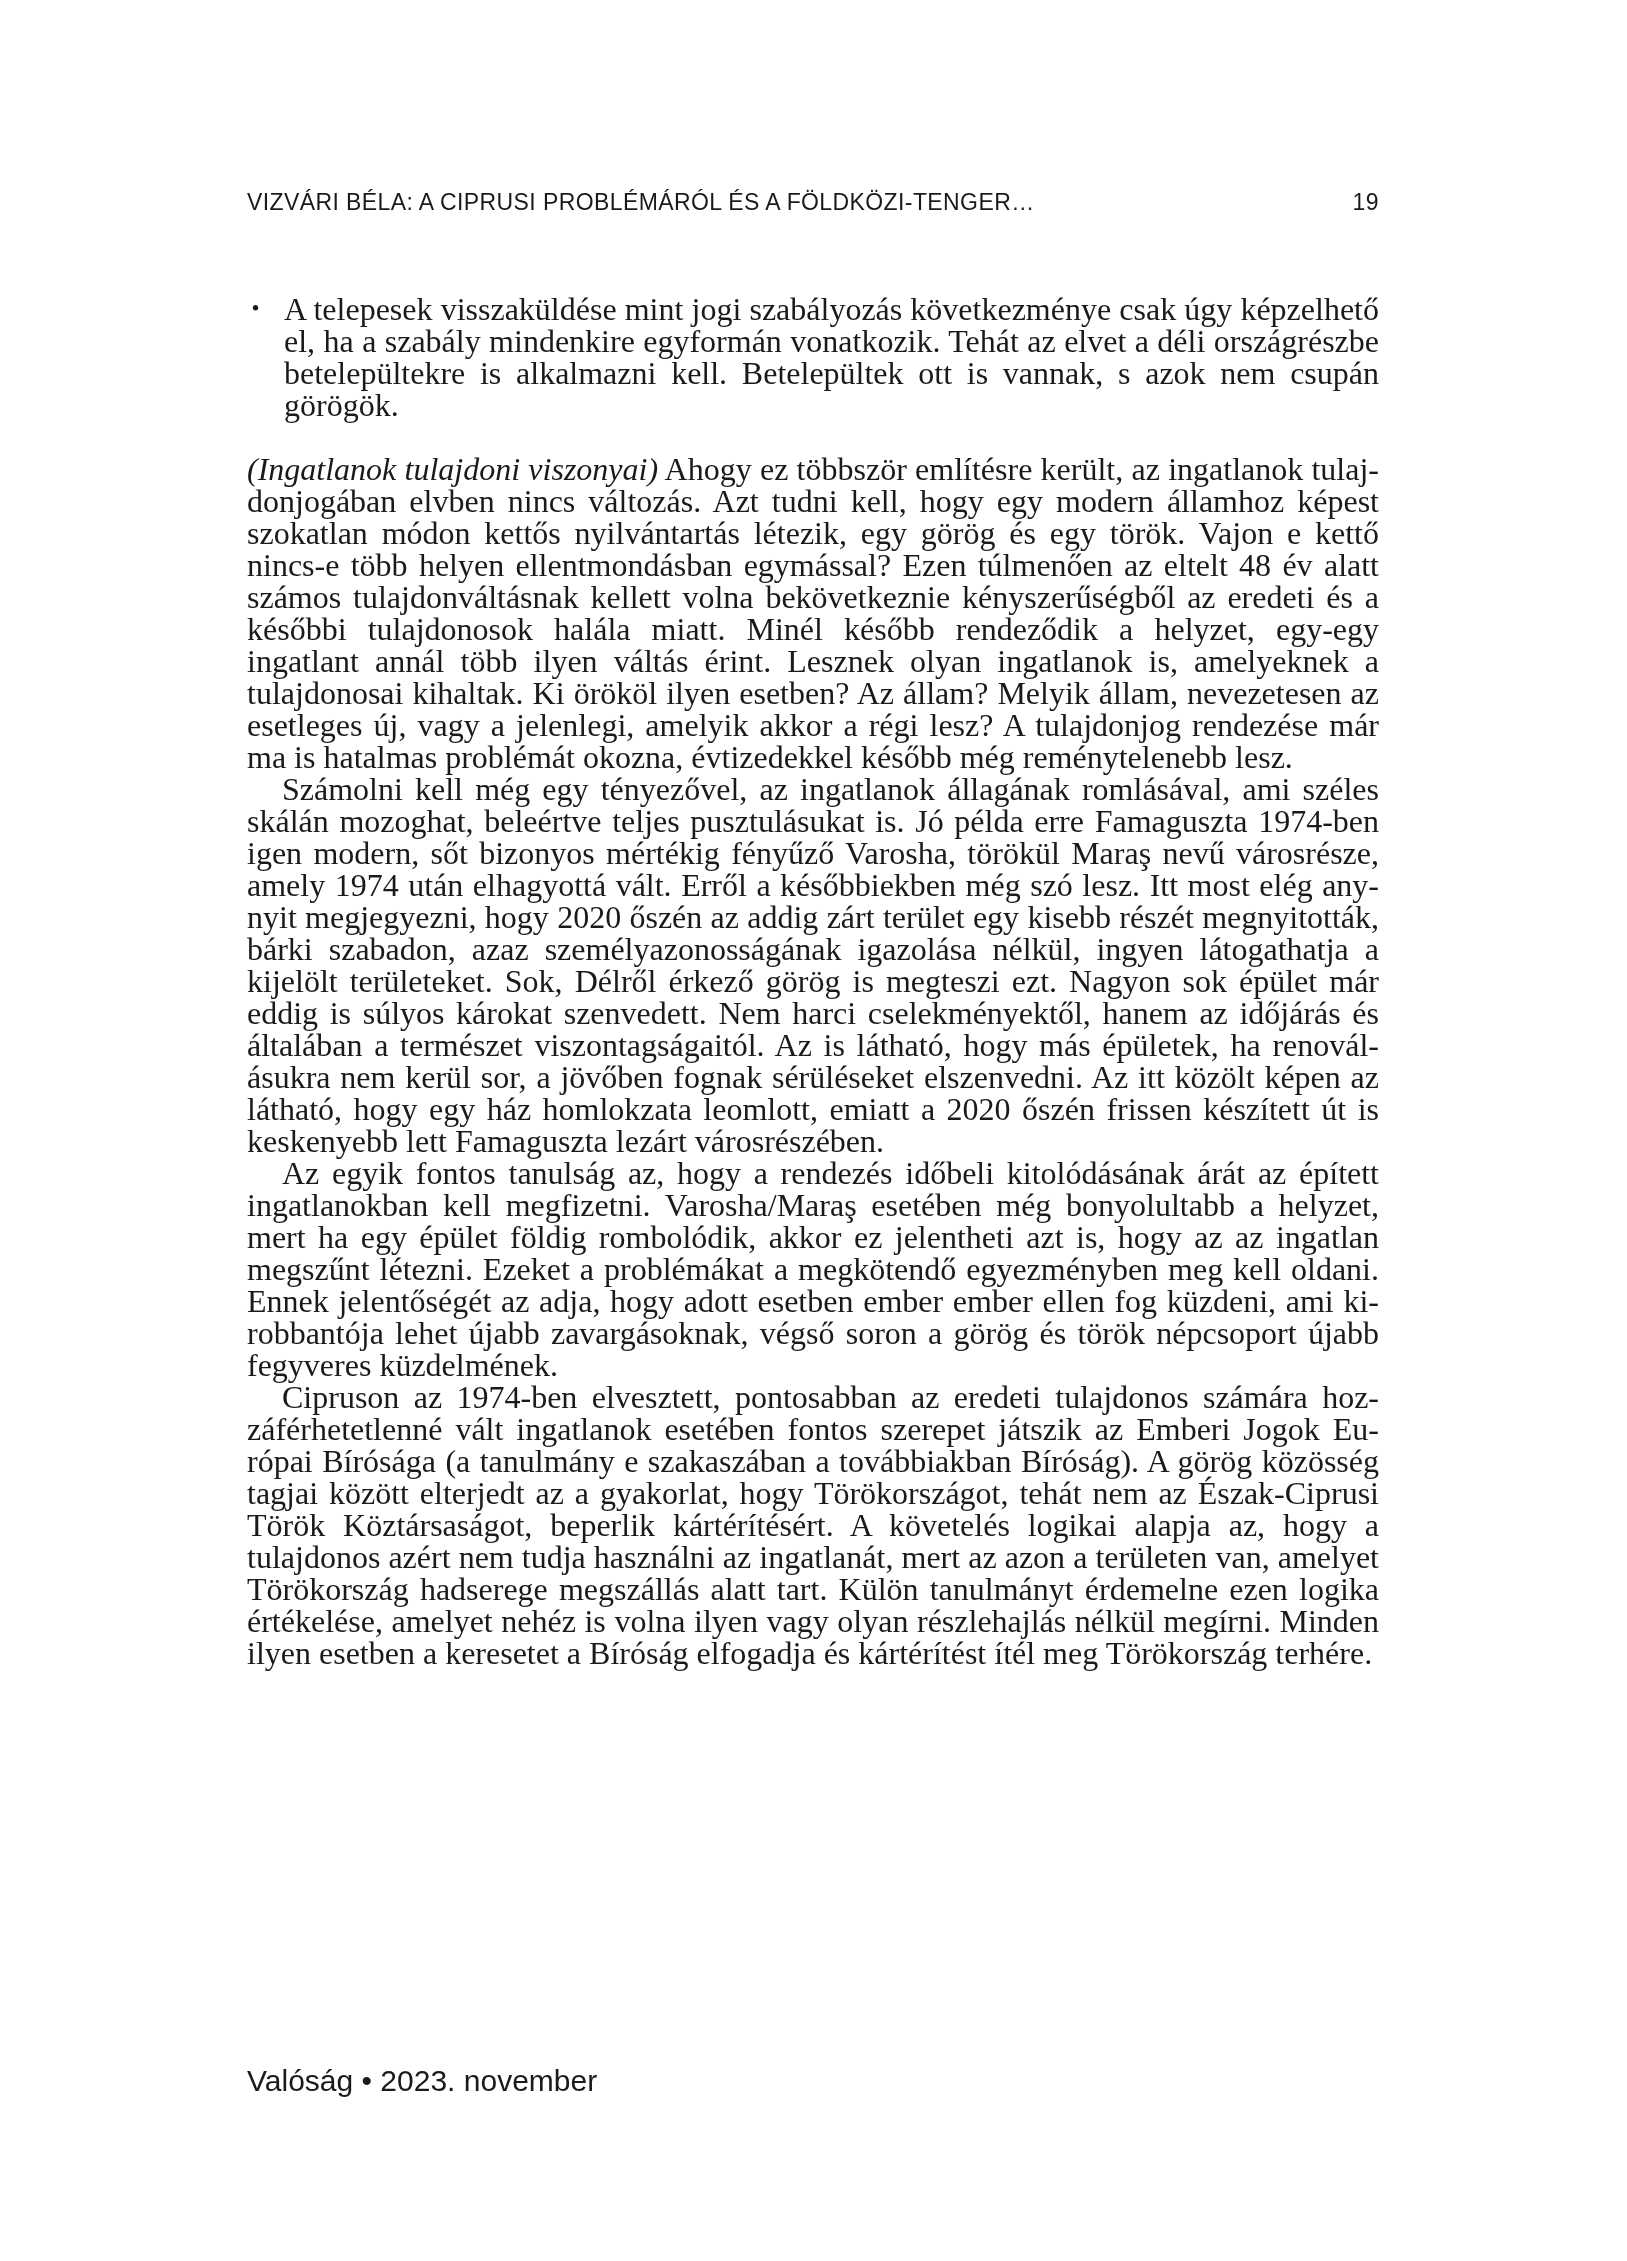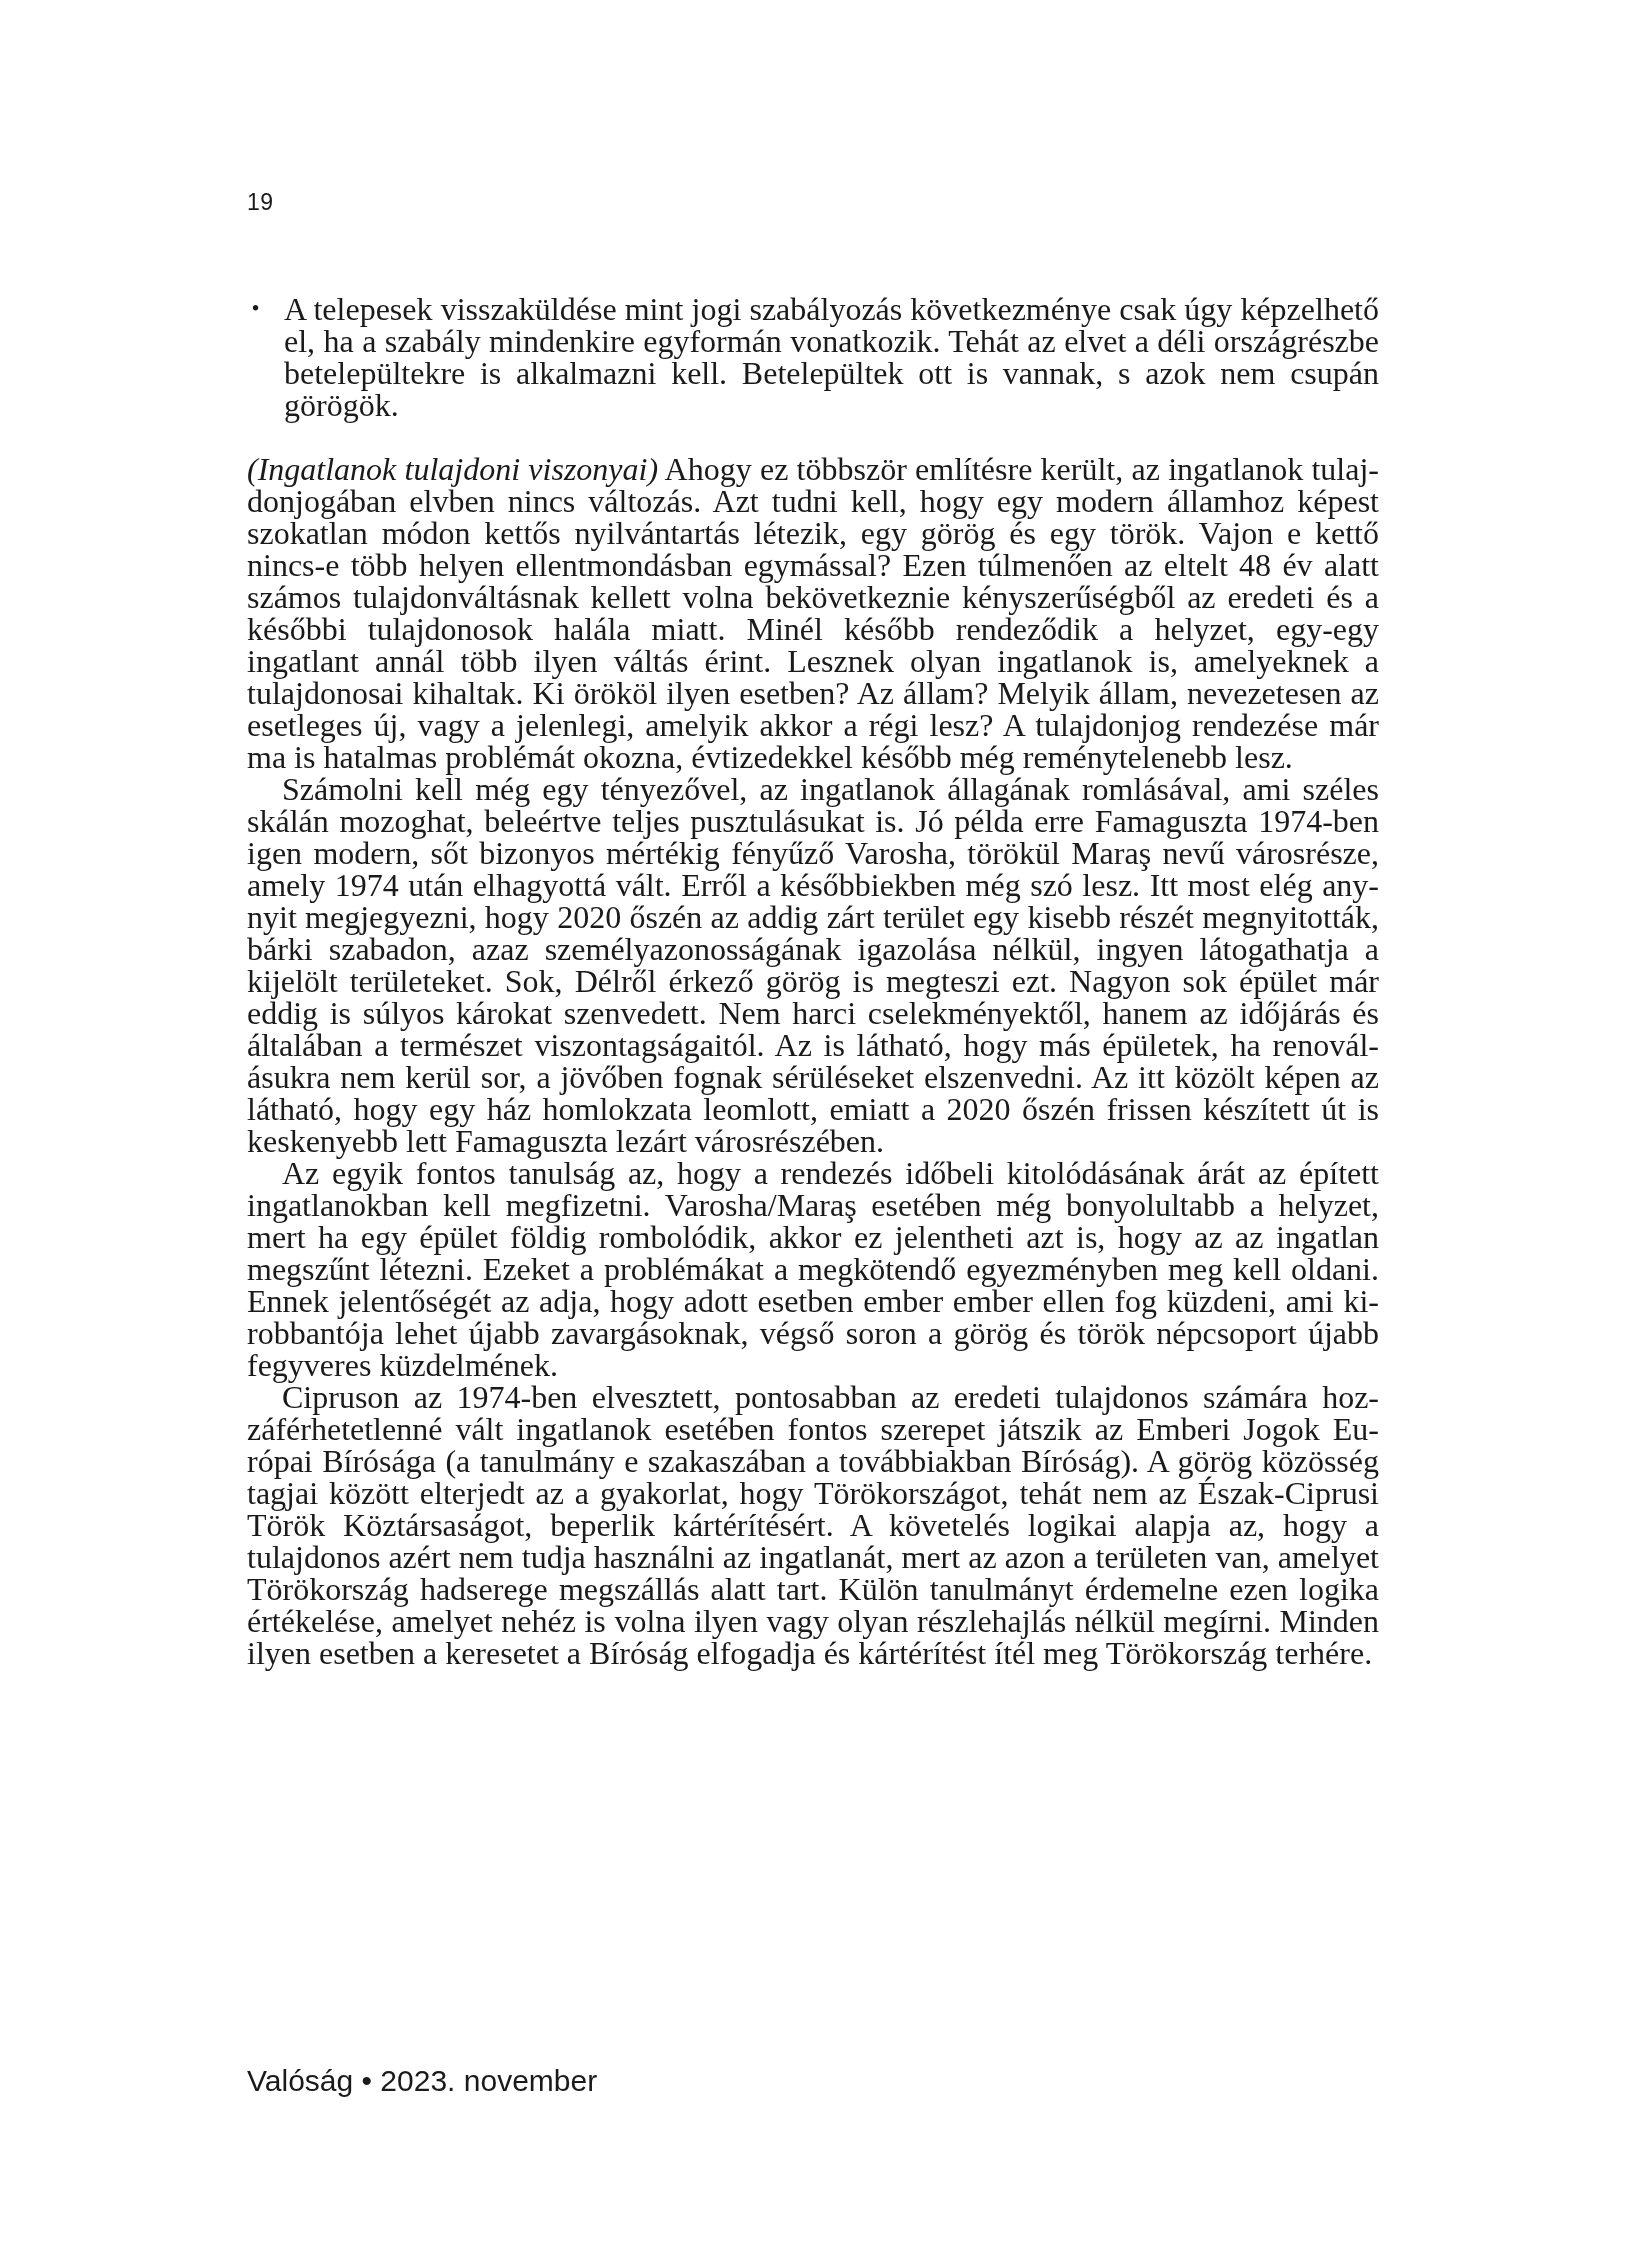--- a/index.html
+++ b/index.html
@@ -71,20 +71,21 @@
       left: 247px;
       top: 2064px;
       font-family: "Liberation Sans", sans-serif;
       font-size: 30px;
     }
   </style>
 </head>
 <body>
 
 <div class="running-head">
+  <span>VIZVÁRI BÉLA: A CIPRUSI PROBLÉMÁRÓL ÉS A FÖLDKÖZI-TENGER…</span>
   <span>19</span>
 </div>
 
 <div class="body-text">
   <div class="bullet-item">
     <span class="bullet-mark">•</span>
     <span class="bullet-text">A telepesek visszaküldése mint jogi szabályozás következménye csak úgy képzelhető el, ha a szabály mindenkire egyformán vonatkozik. Tehát az elvet a déli ország­részbe betelepültekre is alkalmazni kell. Betelepültek ott is vannak, s azok nem csupán görögök.</span>
   </div>
 
 

